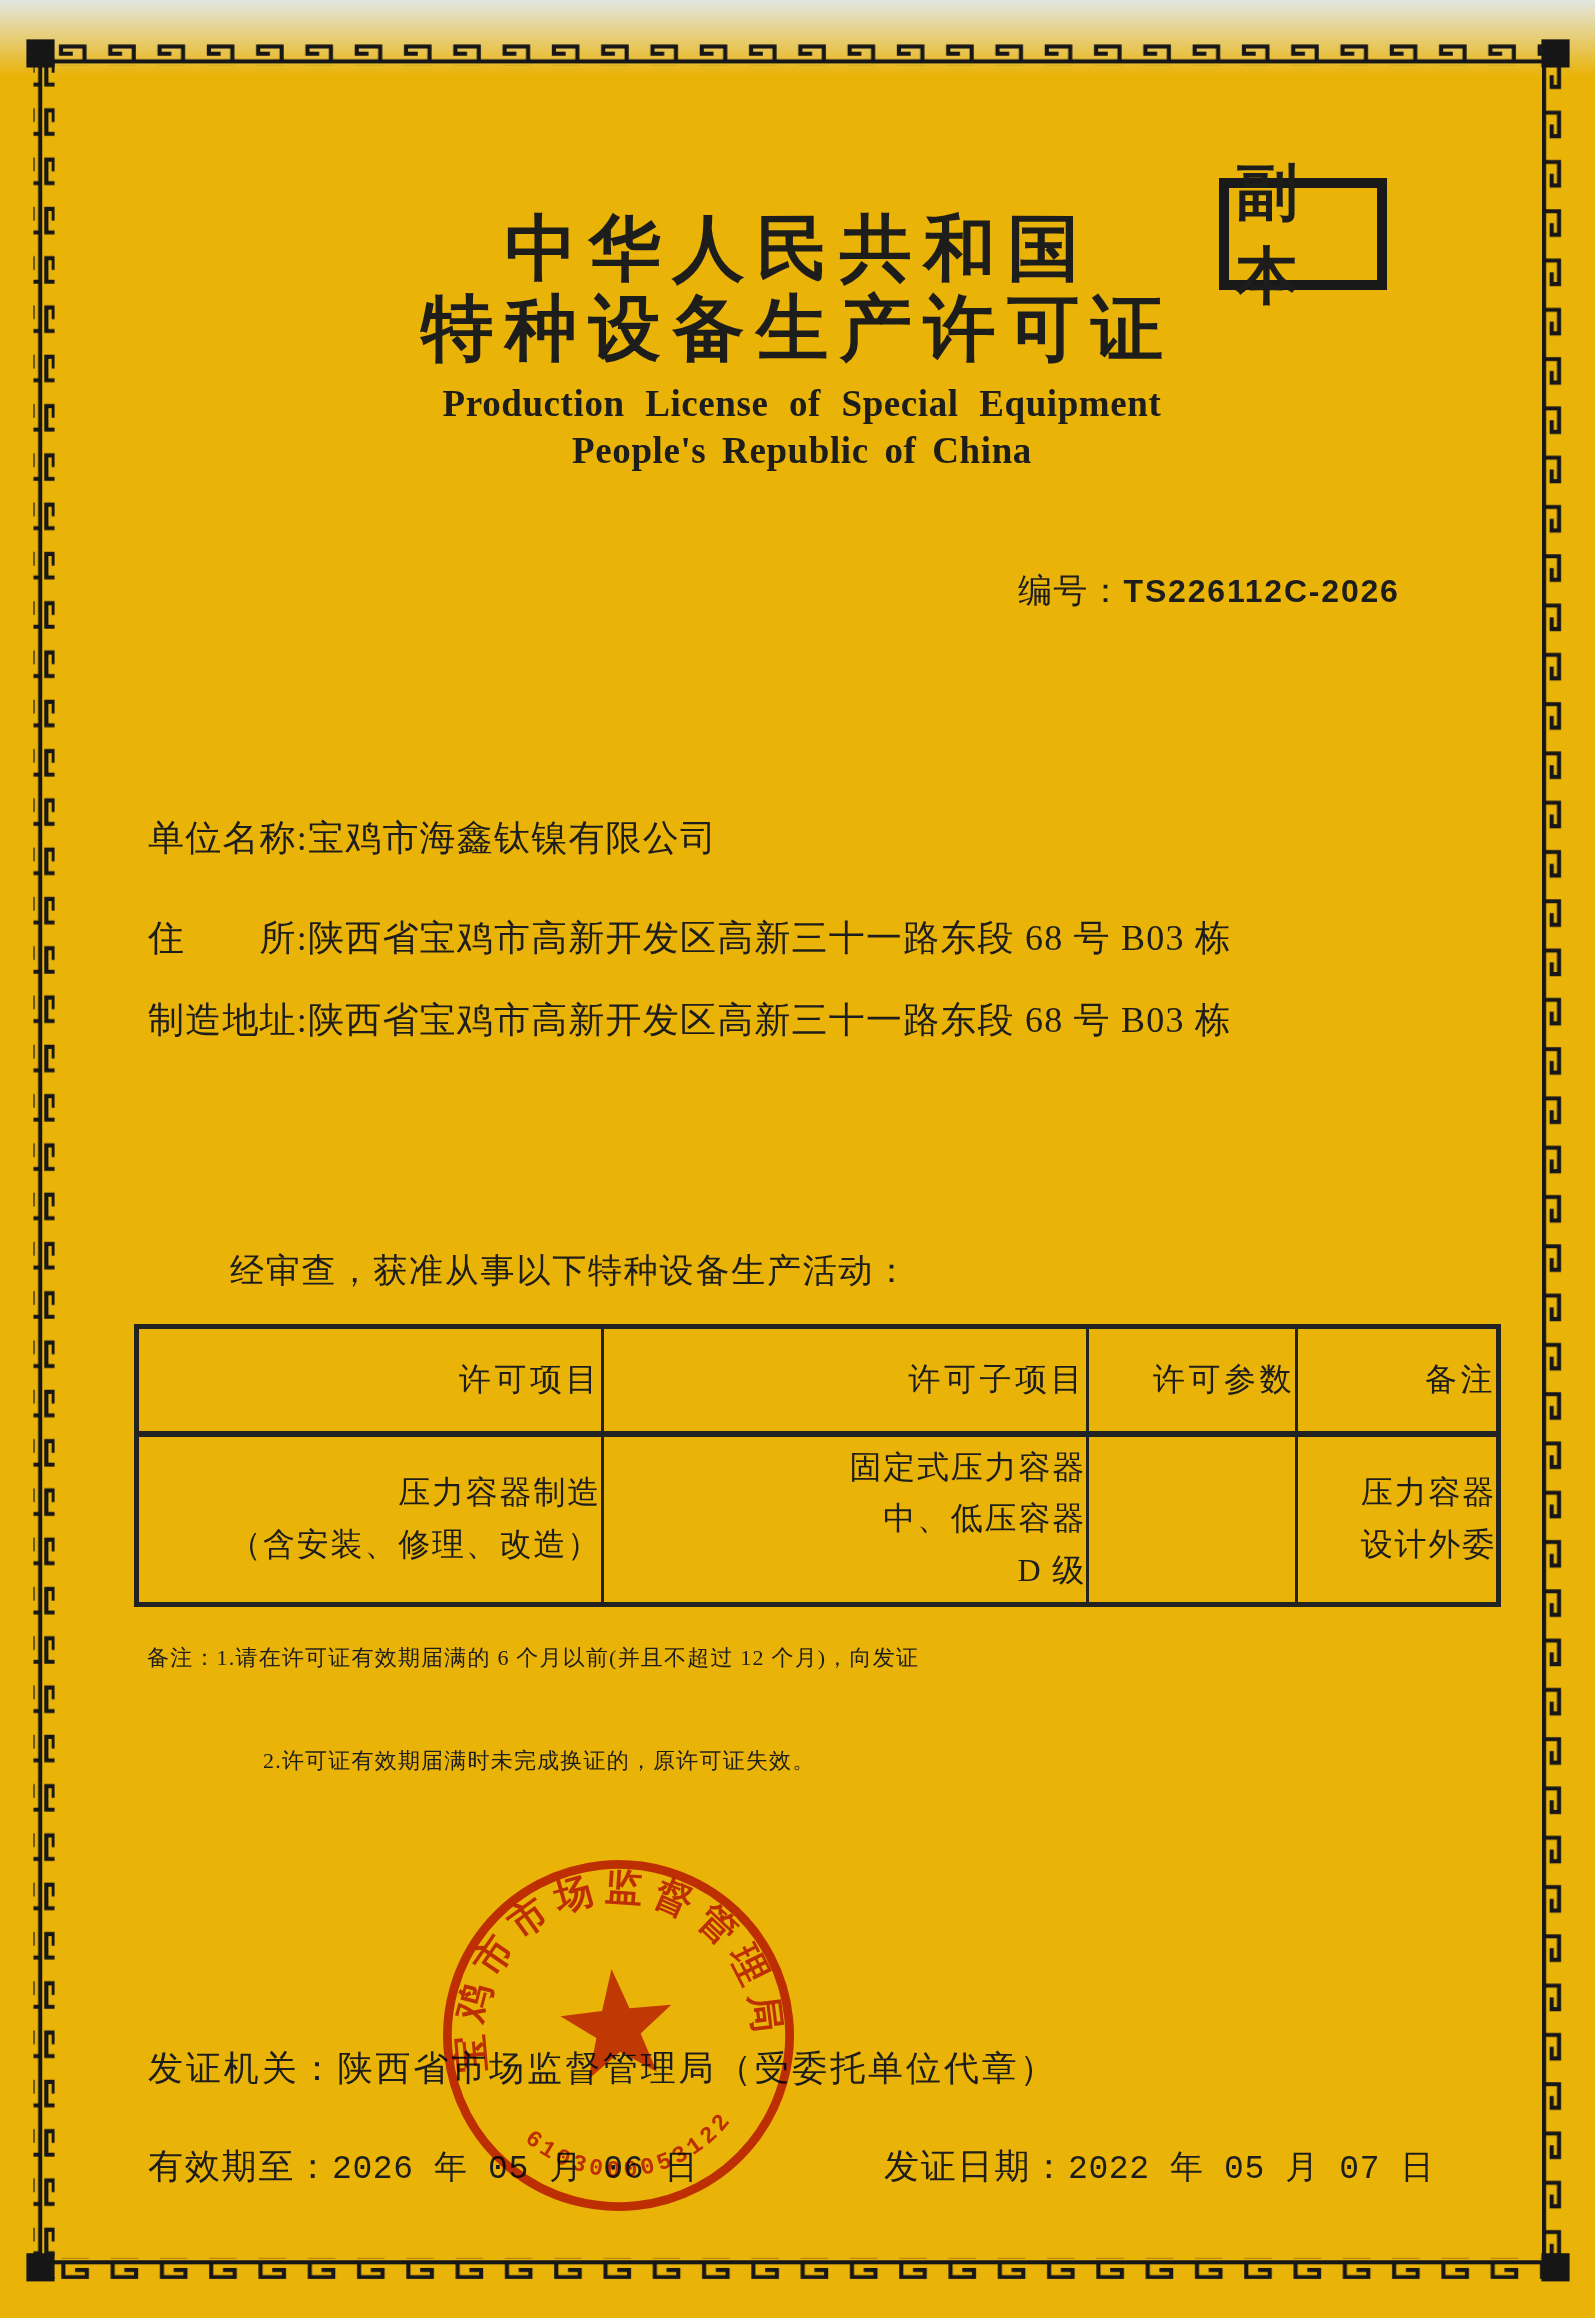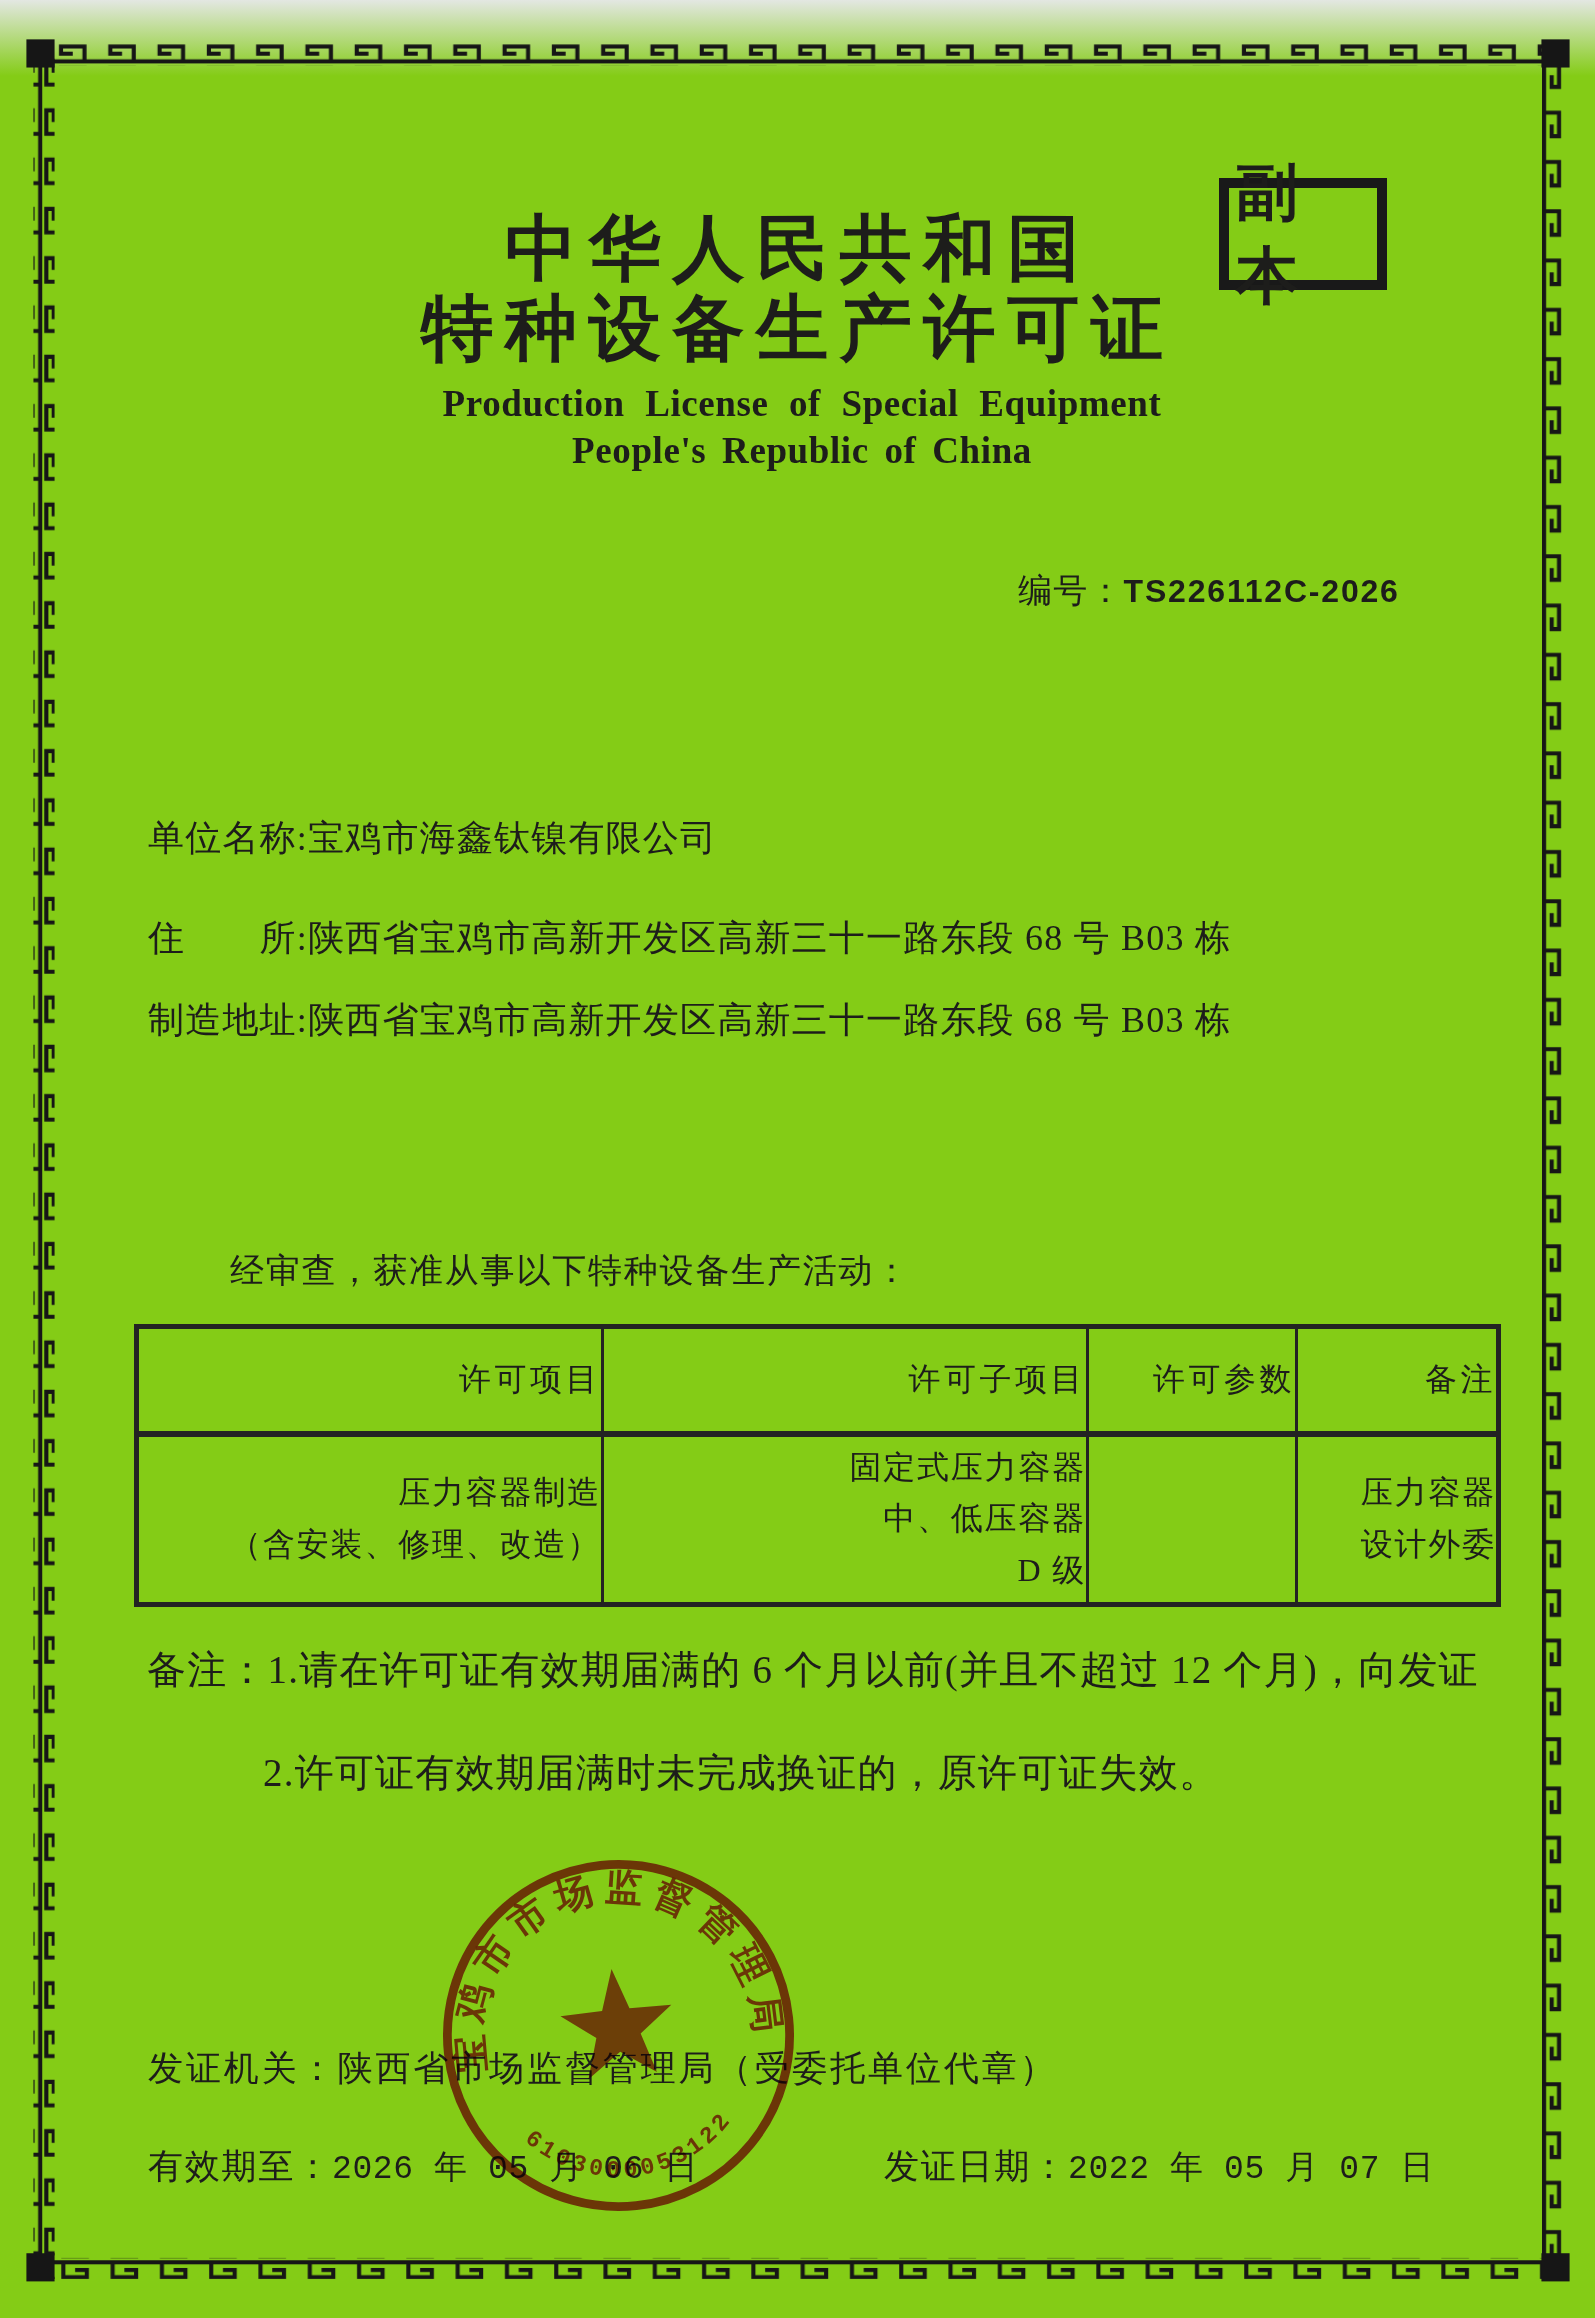--- a/index.html
+++ b/index.html
@@ -1,17 +1,17 @@
 <!DOCTYPE html>
 <html style="font-size:9.4px"><head>
 <meta charset="utf-8">
 <style>
   html,body{margin:0;padding:0;background:#e8ebe7;}
   .page{
-    position:relative;width:1596px;height:2319px;background:#84cc16;overflow:hidden;
+    position:relative;width:1596px;height:2319px;background:#eab308;overflow:hidden;
     font-family:"Liberation Serif","DejaVu Serif",serif;color:#1d1d1b;
   }
   .page::before{
     content:"";position:absolute;left:0;top:0;right:0;height:76px;
     background:linear-gradient(#e3e7e2,rgba(245,246,242,0));pointer-events:none;
   }
   .frame{position:absolute;left:0;top:0;width:1596px;height:2319px;}
 
   .dup-box{
     position:absolute;left:1219px;top:178px;width:141px;height:92px;
@@ -38,21 +38,21 @@
   table.lic{
     position:absolute;left:134px;top:1324px;width:1362px;border-collapse:collapse;table-layout:fixed;
     text-align:center;font-size:32px;border:5.9px solid #232323;
   }
   table.lic th,table.lic td{border:3.5px solid #232323;vertical-align:middle;padding:0;font-weight:normal;text-align:right;}
   table.lic thead tr{height:107px;}
   table.lic thead th{border-bottom:6.5px solid #232323;letter-spacing:3.5px;}
   table.lic tbody tr{height:171px;}
   table.lic tbody td{line-height:1.62;letter-spacing:1.8px;}
 
-  .note-line{position:absolute;font-size:39px;letter-spacing:1.2px;white-space:nowrap;}
+  .note-line{position:absolute;font-size:22px;letter-spacing:1.2px;white-space:nowrap;}
   .note-1{left:147px;top:1643px;}
   .note-2{left:311px;top:1728px;}
   .note-3{left:263px;top:1746px;}
 
   .foot-authority{position:absolute;left:148px;top:2045px;font-size:35px;letter-spacing:2.9px;white-space:nowrap;}
   .foot-valid{position:absolute;left:148px;top:2143px;font-size:35px;letter-spacing:1.8px;white-space:nowrap;}
   .foot-issue{position:absolute;left:884px;top:2143px;font-size:35px;letter-spacing:1.8px;white-space:nowrap;}
   .date-val{font-family:"Liberation Mono","DejaVu Sans Mono",monospace;font-size:33px;letter-spacing:0.6px;}
 
   .seal{

